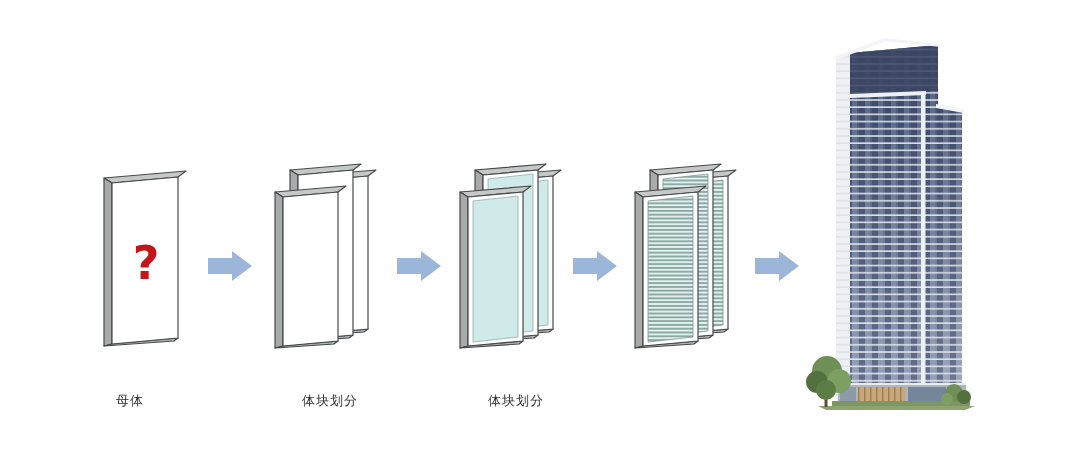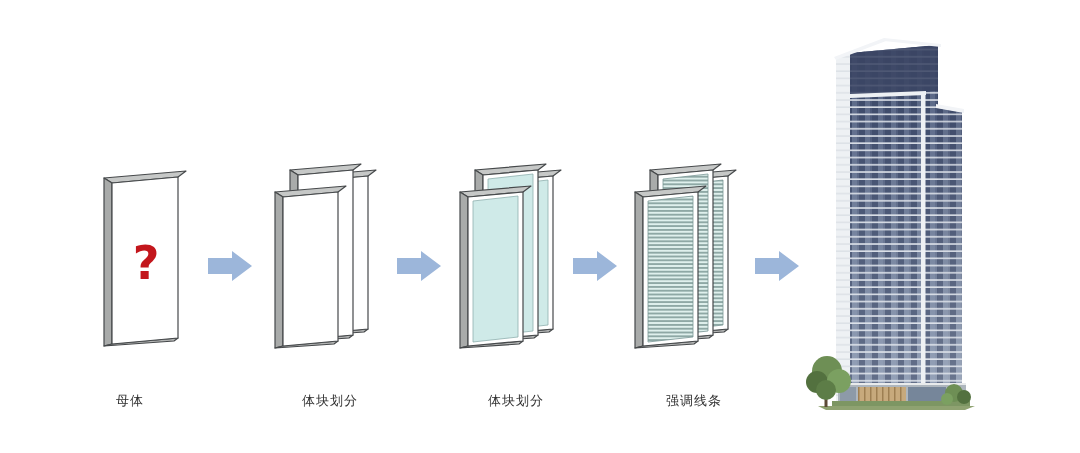--- a/index.html
+++ b/index.html
@@ -185,14 +185,13 @@
         <circle cx="954" cy="393" r="9" style="fill:var(--tree)"></circle>
         <circle cx="964" cy="397" r="7" style="fill:var(--tree-dark)"></circle>
         <circle cx="947" cy="399" r="6" style="fill:var(--tree-light)"></circle>
       </g>
     </g>
   </svg>
 
   <div class="step-label lbl-1">母体</div>
   <div class="step-label lbl-2">体块划分</div>
   <div class="step-label lbl-3">体块划分</div>
-  <div class="step-label lbl-4">强调线条</div>
 </div>
 
 </body></html>

